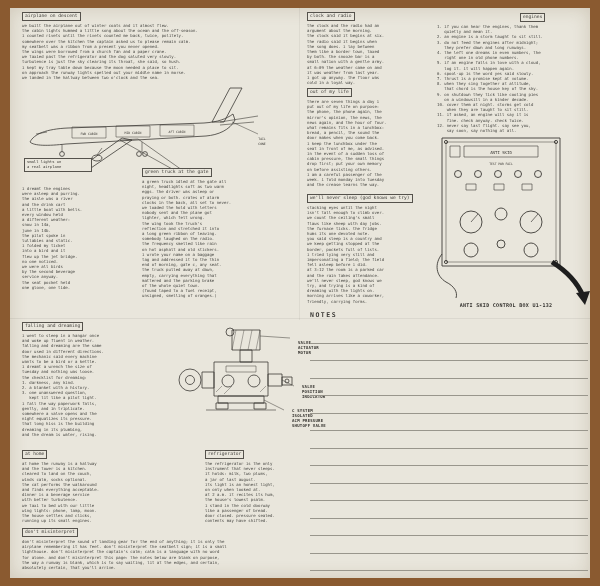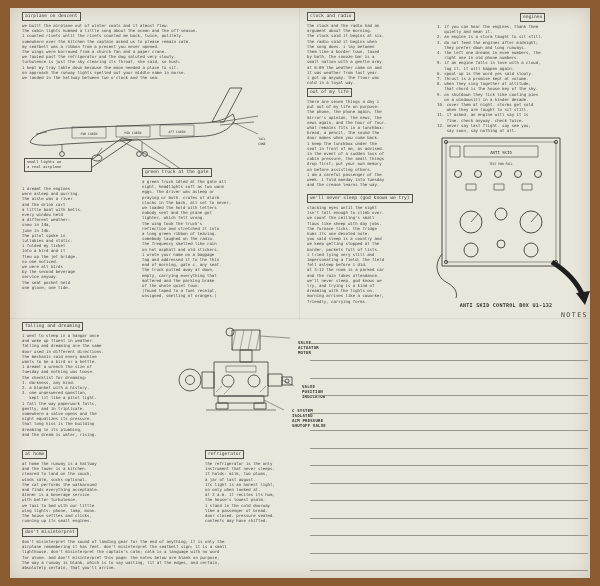--- a/index.html
+++ b/index.html
@@ -6,21 +6,21 @@
   body{font-family:"DejaVu Sans Mono", monospace;}
   .frame{position:relative;width:600px;height:586px;background:var(--frame,#8a5a30);overflow:hidden;}
   .paper{position:absolute;left:10px;top:8px;width:580px;height:570px;background:var(--paper,#e9e6dc);
          box-shadow:inset 0 0 18px rgba(90,60,20,0.18);}
   .block{position:absolute;}
   .hdr{display:table;border:1px solid #55524c;padding:0 2px;font-size:4.6px;line-height:6.5px;
        margin-bottom:2.5px;color:#3c3a36;background:var(--paper,#e9e6dc);white-space:nowrap;}
   .txt{font-size:4px;line-height:5.2px;white-space:pre-wrap;color:var(--ink,#474743);}
   .lbl{position:absolute;font-size:4px;font-weight:bold;line-height:5px;white-space:pre;color:#33312d;letter-spacing:.2px;}
   .caption{position:absolute;font-size:5px;font-weight:bold;letter-spacing:.3px;color:#33312d;text-align:center;}
-  .notes-title{position:absolute;font-size:6.5px;font-weight:normal;letter-spacing:1.5px;color:#3c3a36;text-align:right;}
+  .notes-title{position:absolute;font-size:6.5px;font-weight:bold;letter-spacing:1.5px;color:#3c3a36;text-align:left;}
   .note-line{height:16.5px;border-bottom:1px solid var(--rule,#99968c);}
   .crease-v{position:absolute;width:1px;background:rgba(0,0,0,0.05);}
   .crease-h{position:absolute;height:1px;background:rgba(0,0,0,0.06);}
   svg.diagram{position:absolute;overflow:visible;}
   svg.diagram *{vector-effect:non-scaling-stroke;}
   svg.diagram text{font-family:"DejaVu Sans Mono", monospace;fill:#3c3a36;}
   .smallbox{position:absolute;border:1px solid #55524c;background:var(--paper,#e9e6dc);
             font-size:3.8px;line-height:4.8px;padding:1px 2px;color:#3c3a36;white-space:pre-wrap;}
 </style>
 </head>

